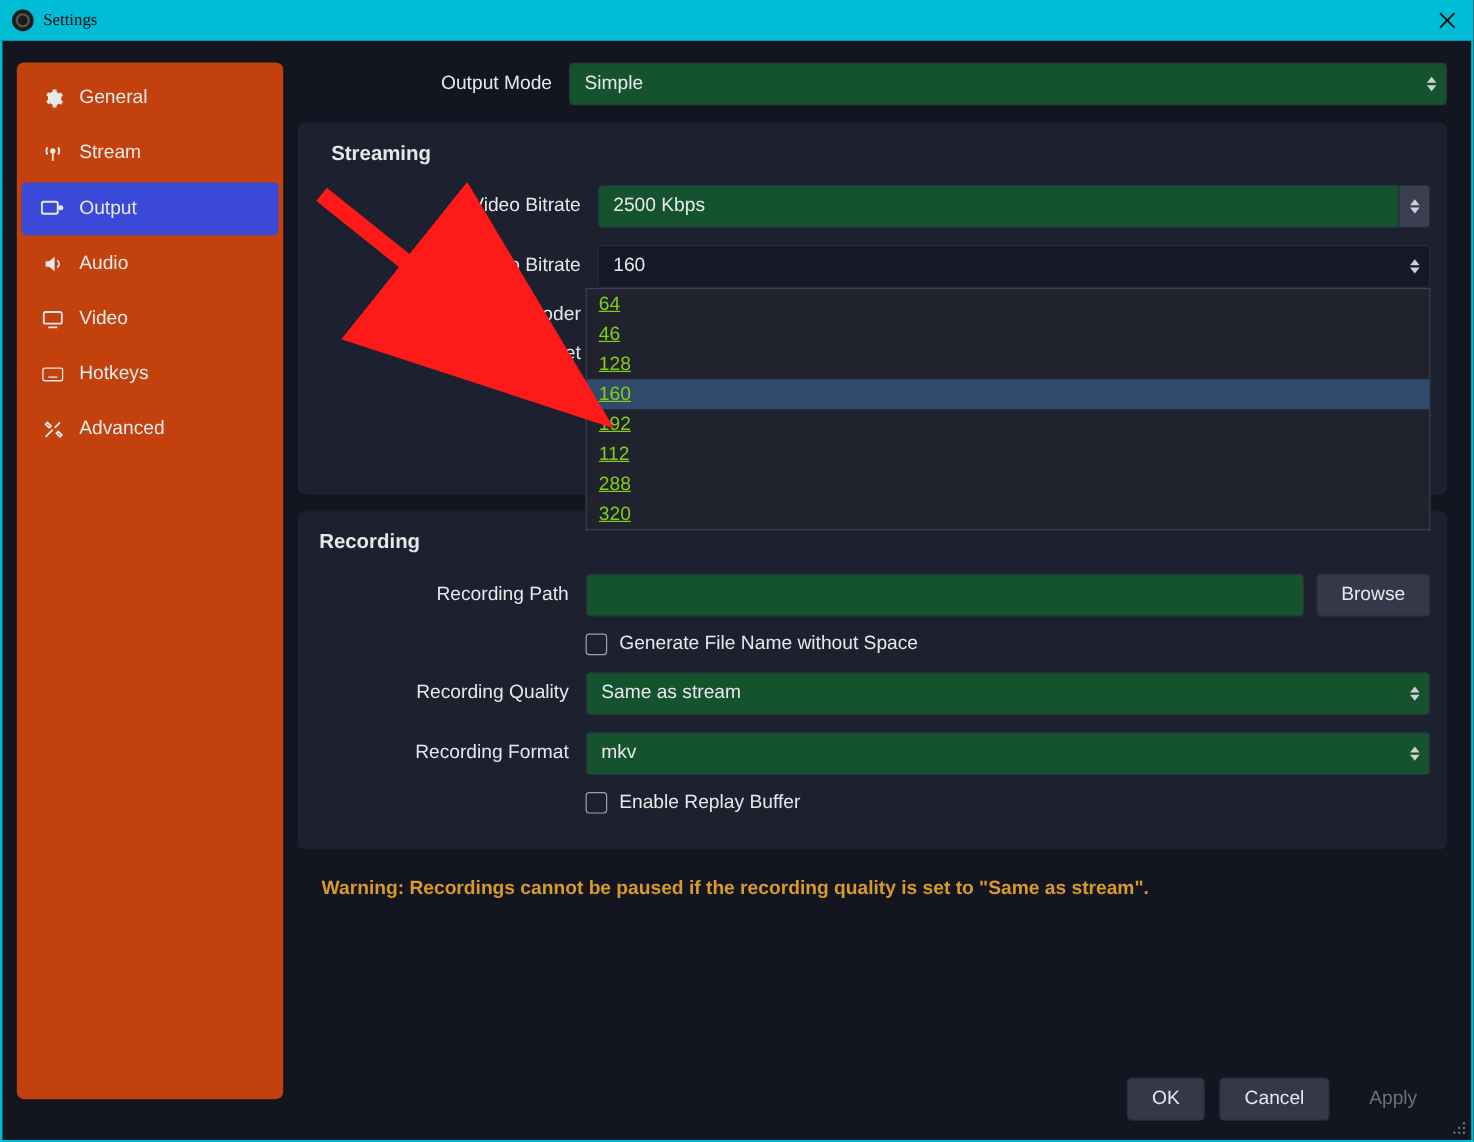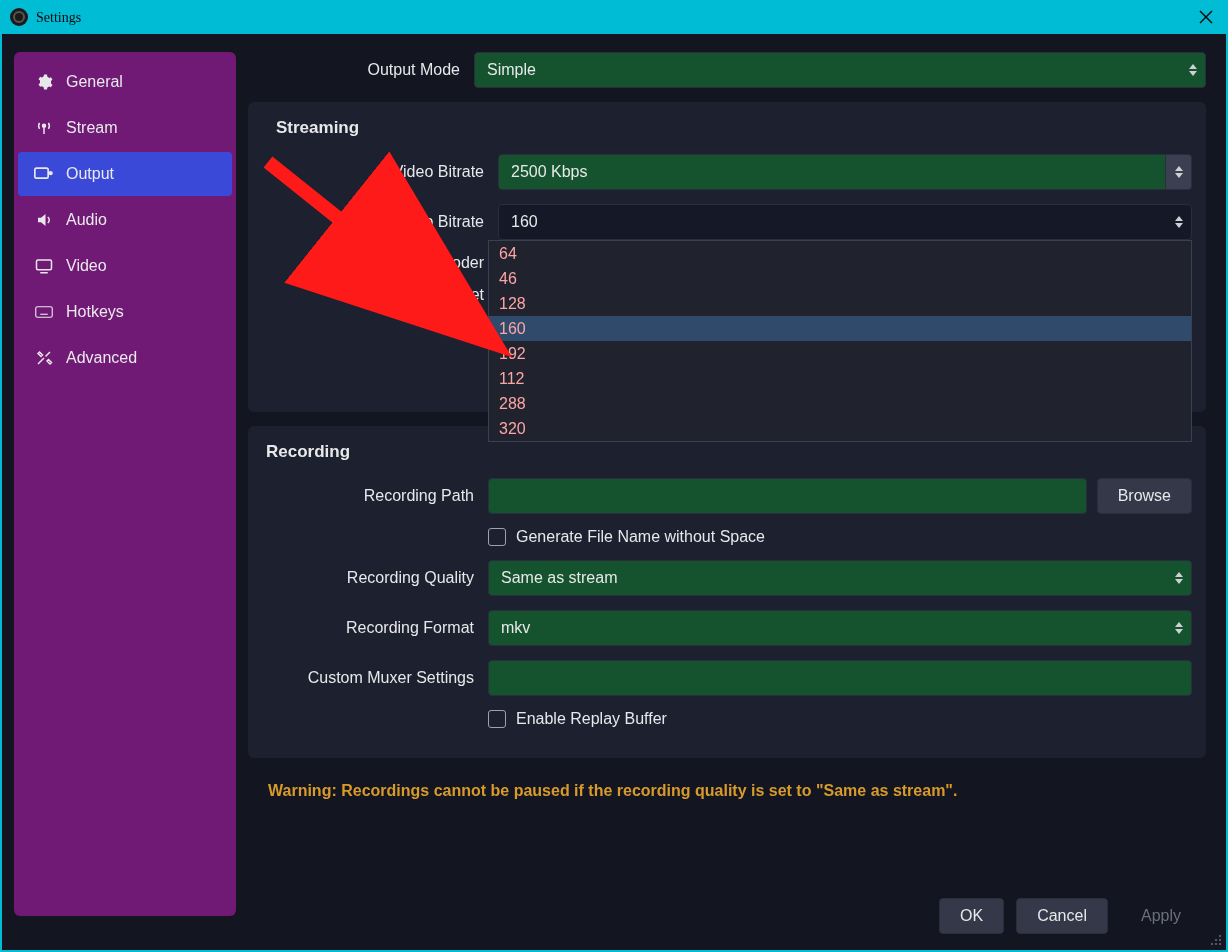--- a/index.html
+++ b/index.html
@@ -45,21 +45,21 @@
     background: #131520;
     border: 2px solid #00bcd4;
     border-top: none;
     padding: 10px;
   }
   .sidebar {
     position: absolute;
     top: 18px; left: 12px;
     width: 222px;
     bottom: 34px;
-    background: #701a75;
+    background: #c2410c;
     border-radius: 6px;
     padding: 8px 0;
   }
   .side-item {
     display: flex; align-items: center;
     gap: 12px;
     height: 44px;
     padding: 0 16px;
     color: #e9eaec;
     font-size: 16px;
@@ -171,22 +171,23 @@
     position: absolute;
     background: #20232d;
     border: 1px solid #3a3f52;
     z-index: 50;
   }
   .dropdown-popup .opt {
     height: 25px;
     display:flex; align-items:center;
     padding: 0 10px;
     font-size: 16px;
-    color:#fca5a5;
+    color:#84cc16;
     cursor:pointer;
+    text-decoration:underline;
   }
   .dropdown-popup .opt.sel { background:#2f4a6b; }
 
   
   .arrow-annot {
     position:absolute;
     z-index: 60;
     pointer-events:none;
   }
 
@@ -381,28 +382,20 @@
           <div class="select">
             <span>mkv</span>
             <span class="chev">
                 <span class="arr up"></span>
                 <span class="arr dn"></span>
               </span>
           </div>
         </div>
       </div>
 
-      <div class="row">
-        <div class="label">Custom Muxer Settings</div>
-        <div class="field">
-          <div class="textinput">
-            <span></span>
-          </div>
-        </div>
-      </div>
 
       <div class="row">
         <div class="label"></div>
         <div class="field">
           <div class="check-row">
             <span class="checkbox"></span>
             <span>Enable Replay Buffer</span>
           </div>
         </div>
       </div>

